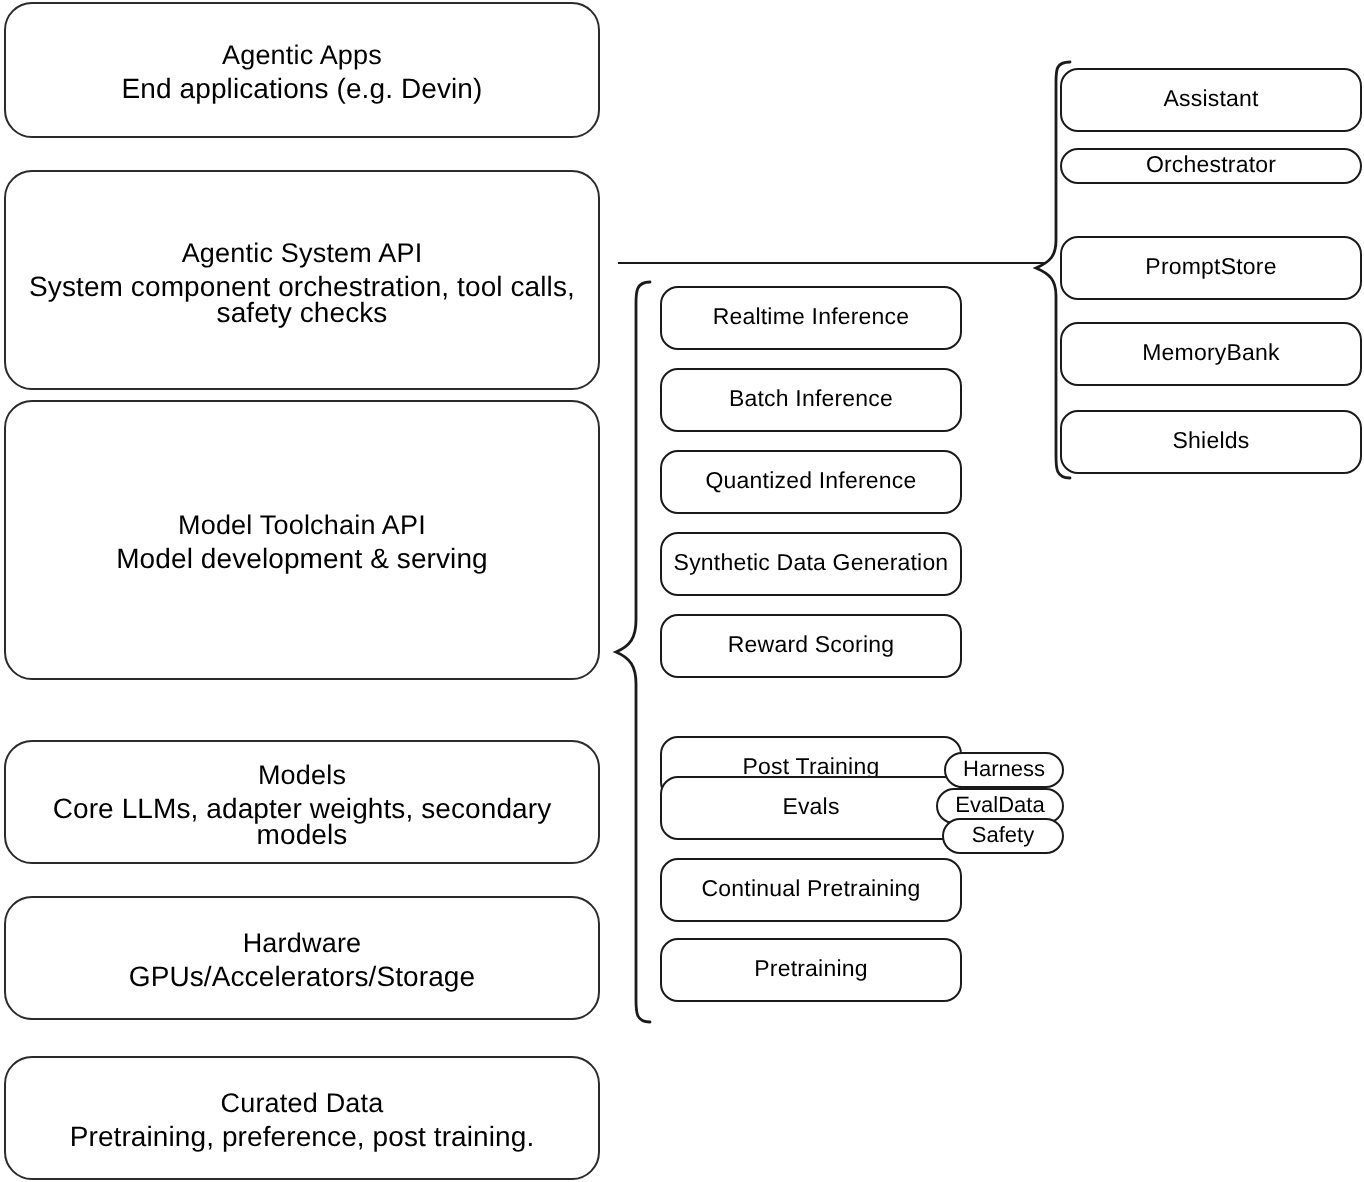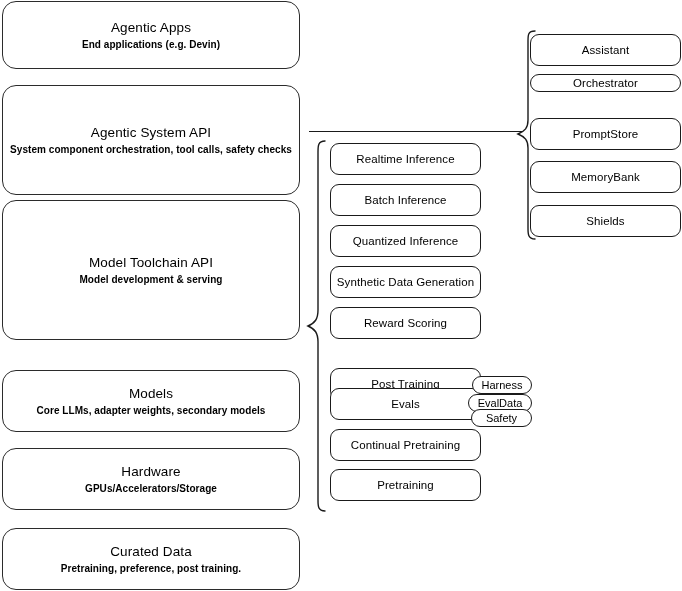--- a/index.html
+++ b/index.html
@@ -33,26 +33,25 @@
     justify-content: center;
     text-align: center;
   }
   .layer-title {
     font-size: 13.5px;
     line-height: 17px;
     color: #000;
     letter-spacing: 0.1px;
   }
   .layer-sub {
-    font-size: 10px;
+    font-size: 14px;
     line-height: 13px;
     color: #000;
     margin-top: 2px;
     letter-spacing: 0.05px;
-    font-weight: bold;
   }
 
   
   .cap-box {
     position: absolute;
     box-sizing: border-box;
     border: 1.4px solid #1a1a1a;
     border-radius: 9px;
     background: #ffffff;
     display: flex;

